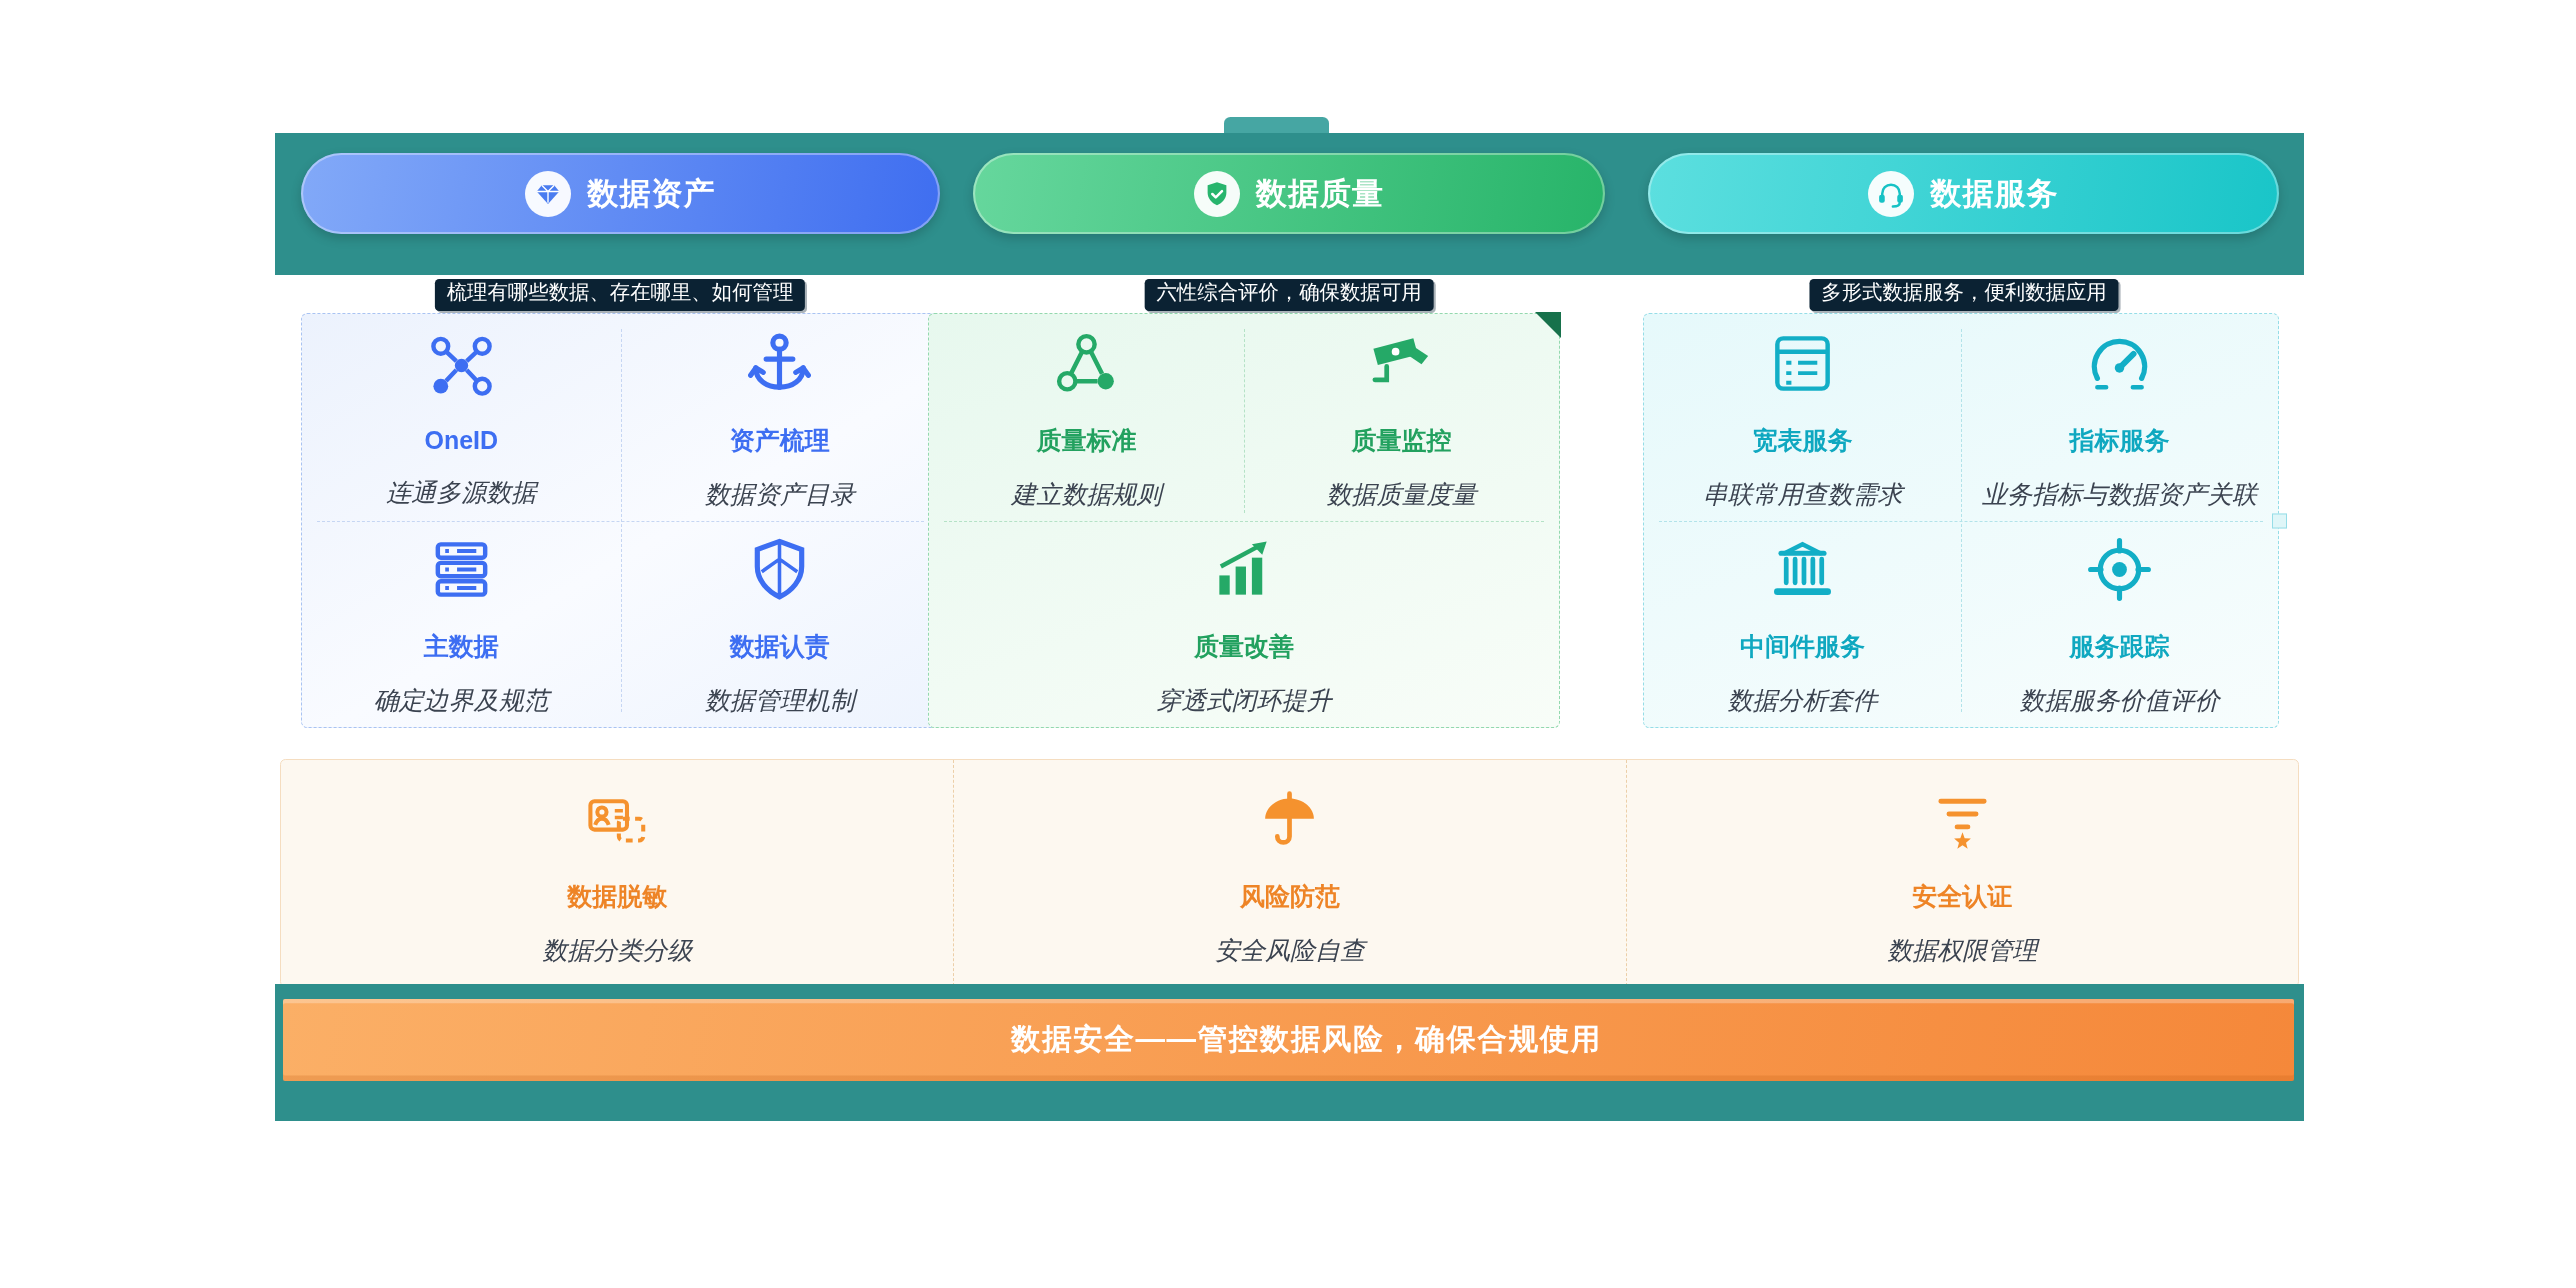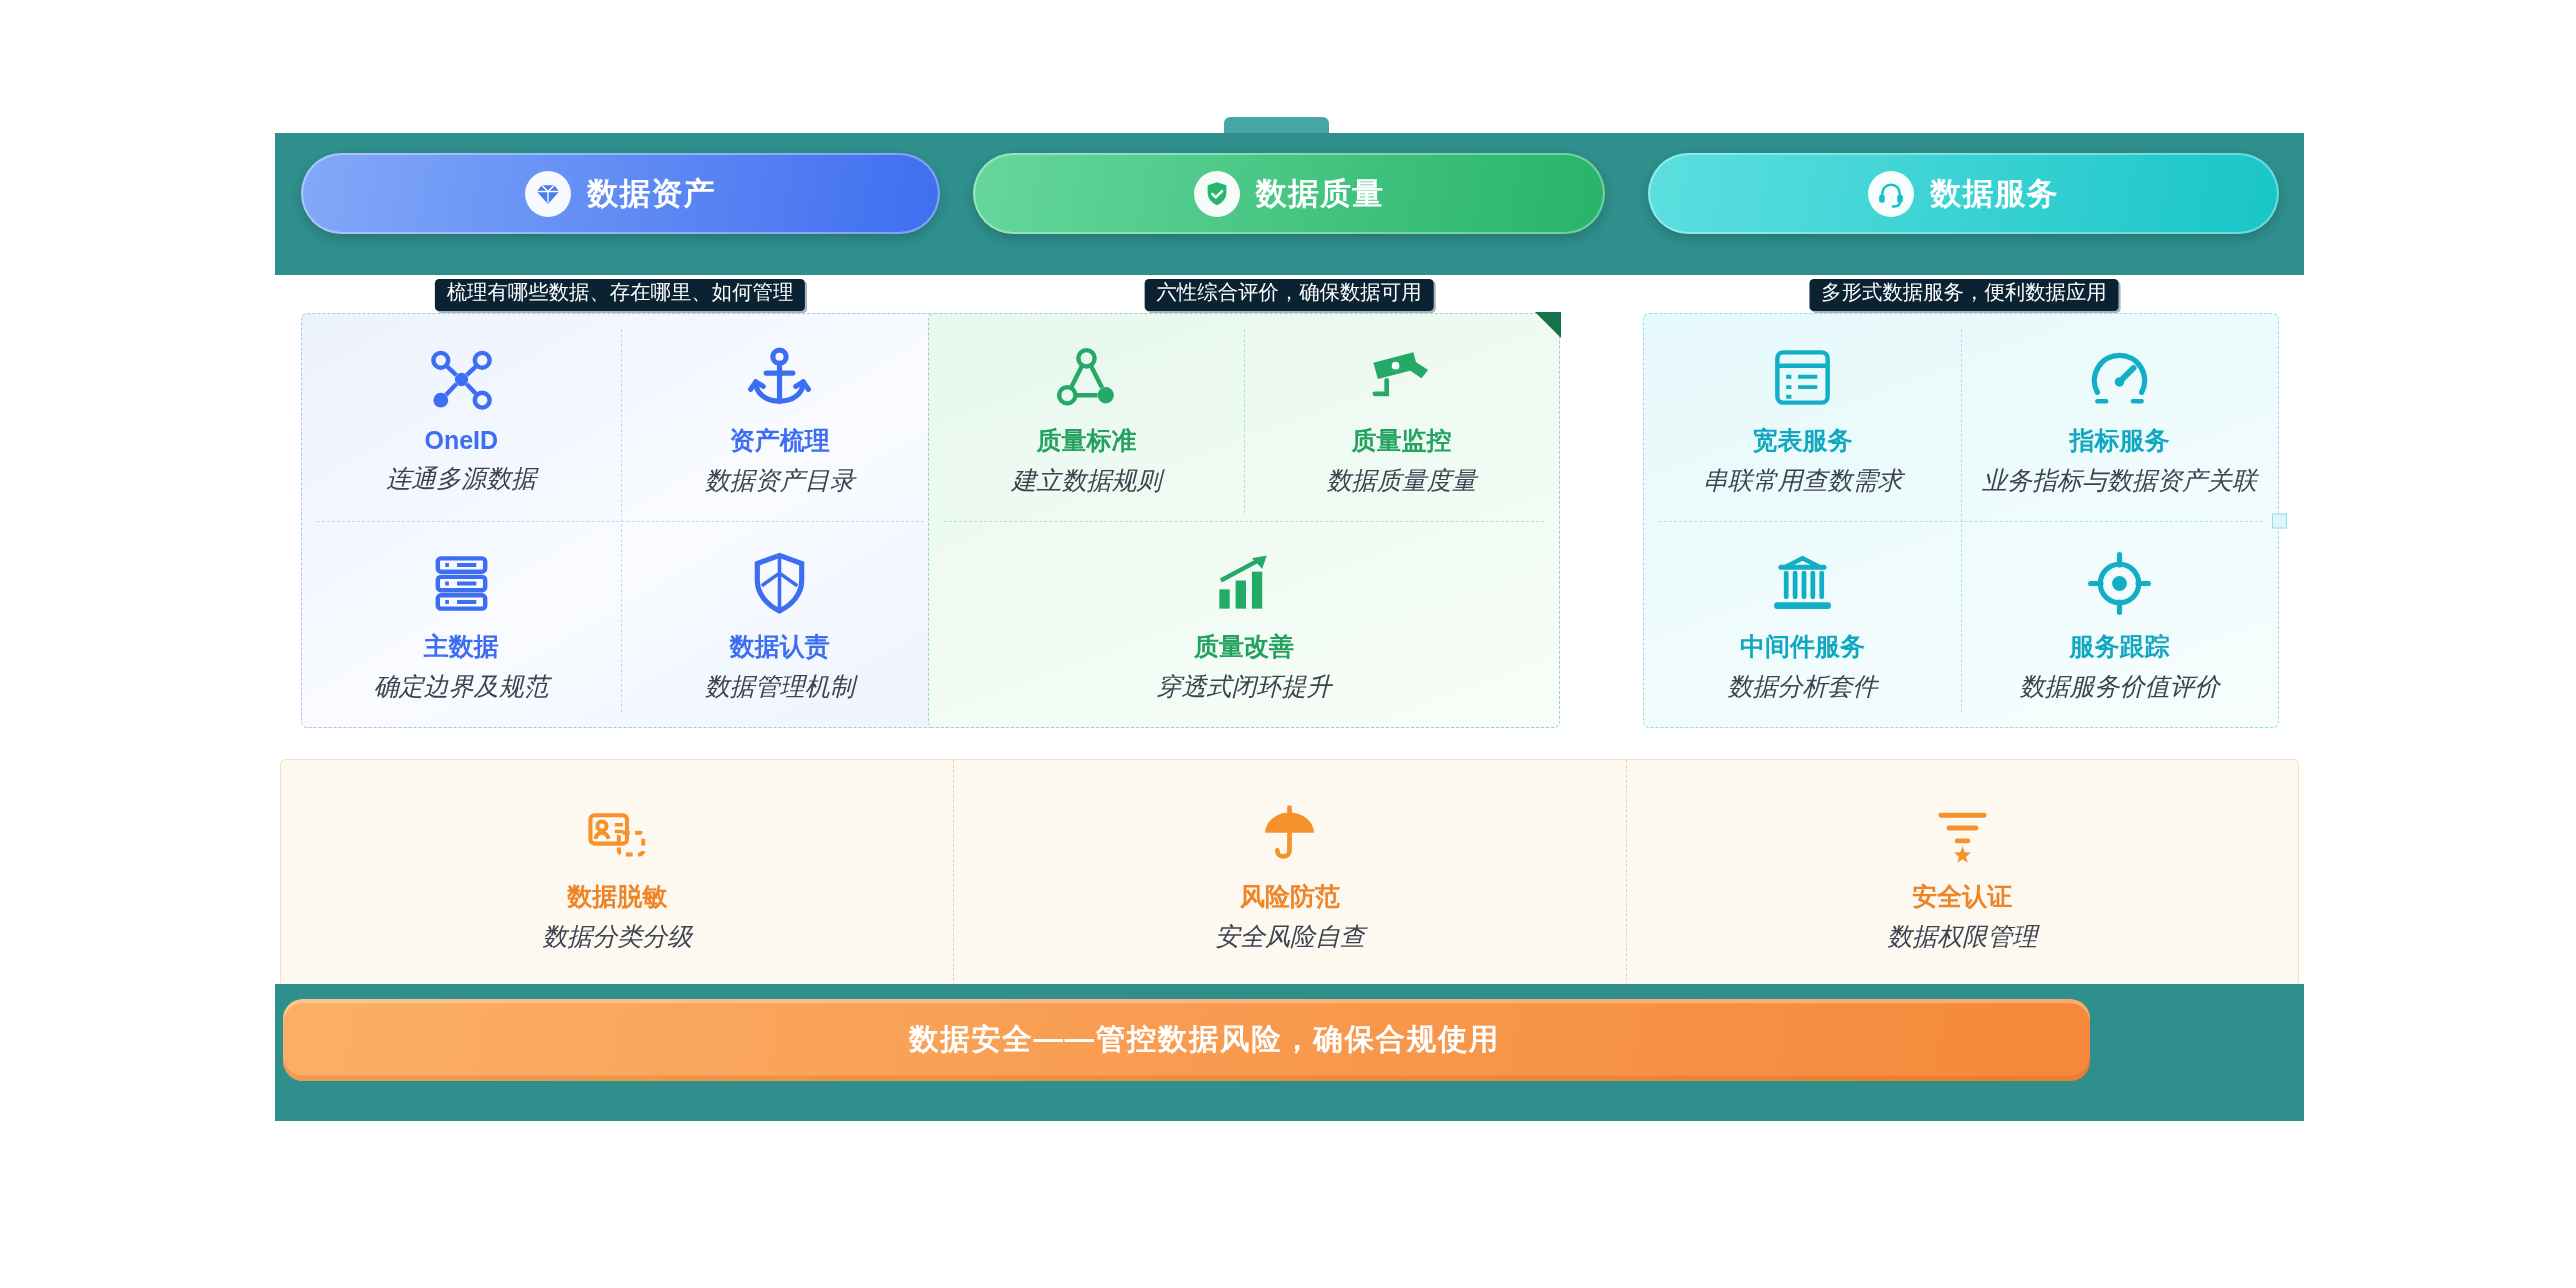--- a/index.html
+++ b/index.html
@@ -38,21 +38,21 @@
   .panel-quality .vdiv { border-color:#b4e2c6; bottom:50%; margin-bottom:7.5px; }
   .panel-quality .hdiv { border-color:#b4e2c6; }
   .panel-services .vdiv, .panel-services .hdiv { border-color:#b2e3ea; }
 
   .corner-fold { position:absolute; top:-1.6px; right:-1.6px; width:0; height:0; border-top:26px solid #17714b; border-left:26px solid transparent; }
   .edge-notch { position:absolute; right:-8.6px; top:50%; transform:translateY(-50%); width:15px; height:15px; background:#dff6f8; border:1.6px solid #96dde7; }
 
   .grid2 { position:absolute; inset:0; display:grid; grid-template-columns:1fr 1fr; grid-template-rows:1fr 1fr; }
   .span2 { grid-column:1 / 3; }
 
-  .cell { display:flex; flex-direction:column; align-items:center; justify-content:center; gap:7px; }
+  .cell { display:flex; flex-direction:column; align-items:center; justify-content:center; gap:21px; }
   .cell .icon { height:75px; display:flex; align-items:flex-end; justify-content:center; }
   .cell .icon svg { width:71px; height:71px; display:block; }
   .cell .title { font-size:25px; font-weight:bold; margin-top:4.3px; }
   .cell .sub { font-size:25px; color:#3b4350;font-style:italic; }
 
   .panel-assets .cell   { color:#3d6ef2; }
   .panel-quality .cell  { color:#25a967; }
   .panel-services .cell { color:#12aec6;justify-content:center; }
   .panel-assets .title   { color:#3d6ef2; }
   .panel-quality .title  { color:#22a15f; }
@@ -60,21 +60,21 @@
 
   
   .security { position:absolute; left:280px; top:759px; width:2019px; height:228px; background:#fdf8f0; border:1.6px solid #f5ddc0; border-radius:5.4px; display:grid; grid-template-columns:1fr 1fr 1fr; }
   .security .col { display:flex; align-items:center; justify-content:center; }
   .security .col + .col { border-left:1.6px dashed #eccfa8; }
   .security .cell { color:#f5922e; }
   .security .title { color:#ee8426; }
   .security .icon svg { width:65px; height:65px; }
 
   
-  .banner { position:absolute; left:283px; top:999px; width:1807px; height:82px; border-radius:20px; background:linear-gradient(100deg,#fbaf66 0%,#f5883a 100%); box-shadow: inset 0 4.3px 0 rgba(255,255,255,0.28), inset 0 -5.4px 0 rgba(190,90,20,0.22); display:flex; align-items:center; justify-content:center; color:#ffffff; font-size:29.5px; font-weight:bold; letter-spacing:1.6px;padding-left:36px; }
+  .banner { position:absolute; left:283px; top:999px; width:2011px; height:82px; border-radius:2px; background:linear-gradient(100deg,#fbaf66 0%,#f5883a 100%); box-shadow: inset 0 4.3px 0 rgba(255,255,255,0.28), inset 0 -5.4px 0 rgba(190,90,20,0.22); display:flex; align-items:center; justify-content:center; color:#ffffff; font-size:29.5px; font-weight:bold; letter-spacing:1.6px;padding-left:36px; }
 </style>
 </head>
 <body>
 
 <div class="stage">
 
   <div class="top-tab"></div>
   <div class="top-band"></div>
 
   <div class="pill pill-assets">

